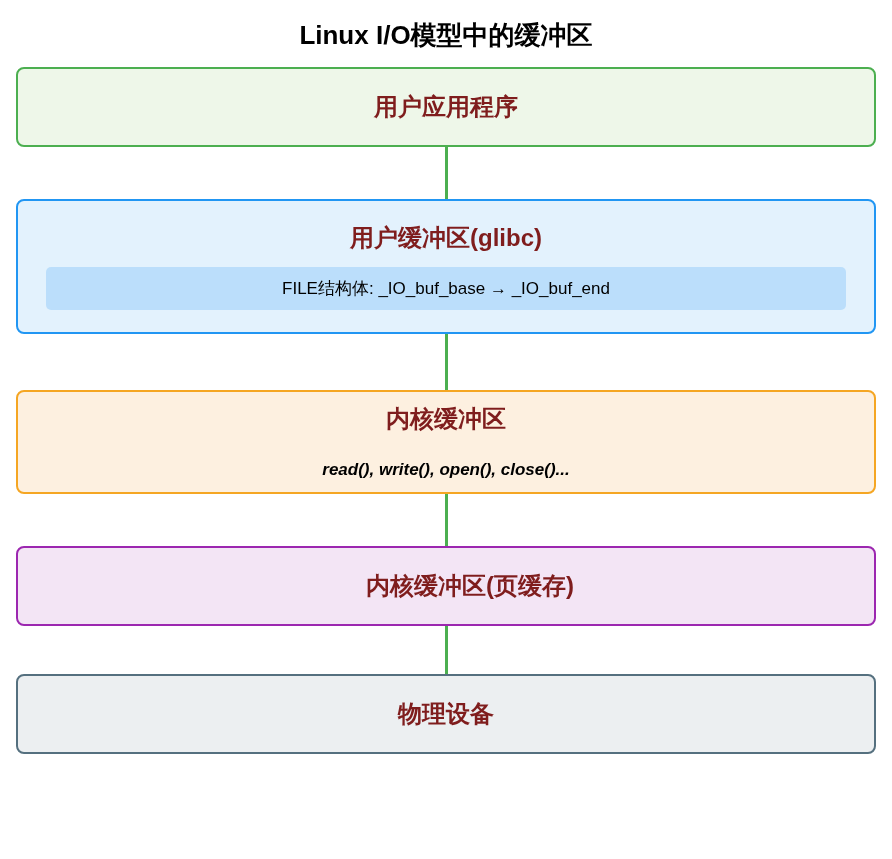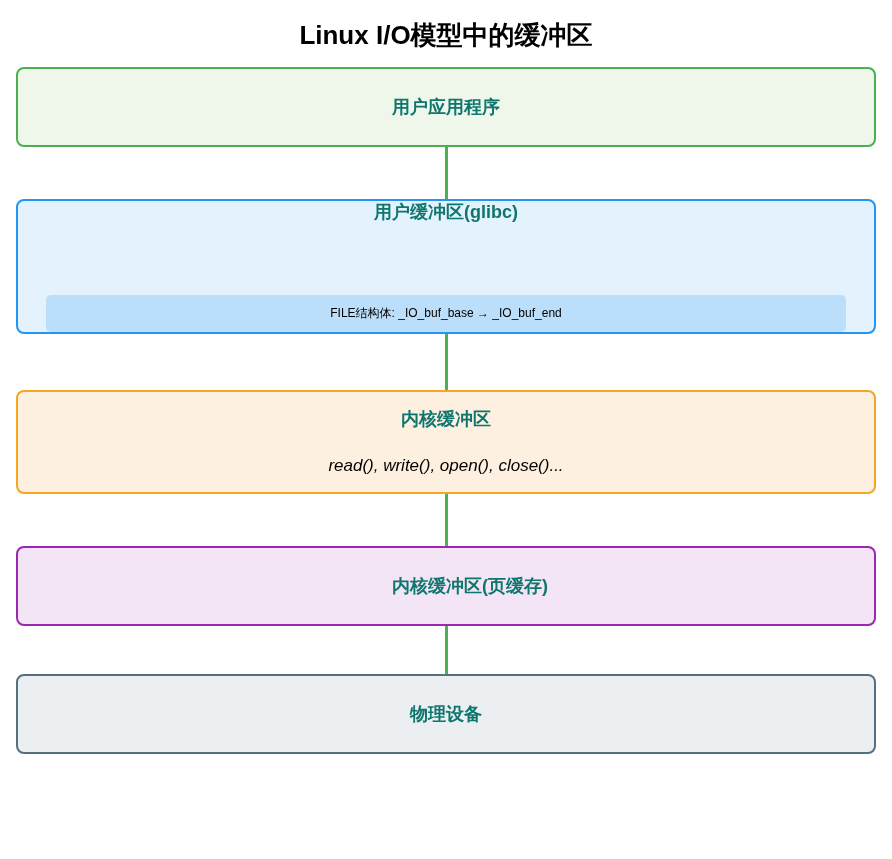--- a/index.html
+++ b/index.html
@@ -42,61 +42,61 @@
     border-radius: 8px;
     border-style: solid;
     border-width: 2px;
     display: flex;
     flex-direction: column;
     align-items: center;
     justify-content: center;
     text-align: center;
   }
   .node-title {
-    font-size: 18px;
+    font-size: 24px;
     font-weight: bold;
     line-height: 1.25;
-    color: #0f766e;
+    color: #7f1d1d;
   }
   .node-sub-italic {
     font-size: 17px;
     font-style: italic;
-    font-weight: normal;
+    font-weight: bold;
     color: #000000;
     margin-top: 25px;
     line-height: 1.25;
   }
   .inner-bar {
     box-sizing: border-box;
     width: 800px;
     padding: 11px 10px;
     margin-top: 14px;
     border-radius: 5px;
-    font-size: 12px;
+    font-size: 17px;
     font-weight: normal;
     color: #000000;
     text-align: center;
     line-height: 1.25;
   }
   .connector {
     width: 3px;
     background: #4caf50;
   }
 
   
   .node-app {
     background: #eef7e9;
     border-color: #4caf50;
     height: 80px;
   }
   .node-userbuf {
     background: #e3f2fd;
     border-color: #2196f3;
     height: 135px;
-    justify-content: space-between;
+    justify-content: center;
   }
   .inner-bar-userbuf {
     background: #bbdefb;
   }
   .node-syscall {
     background: #fdf0e0;
     border-color: #f5a623;
     height: 104px;
   }
   .node-kernelbuf {

